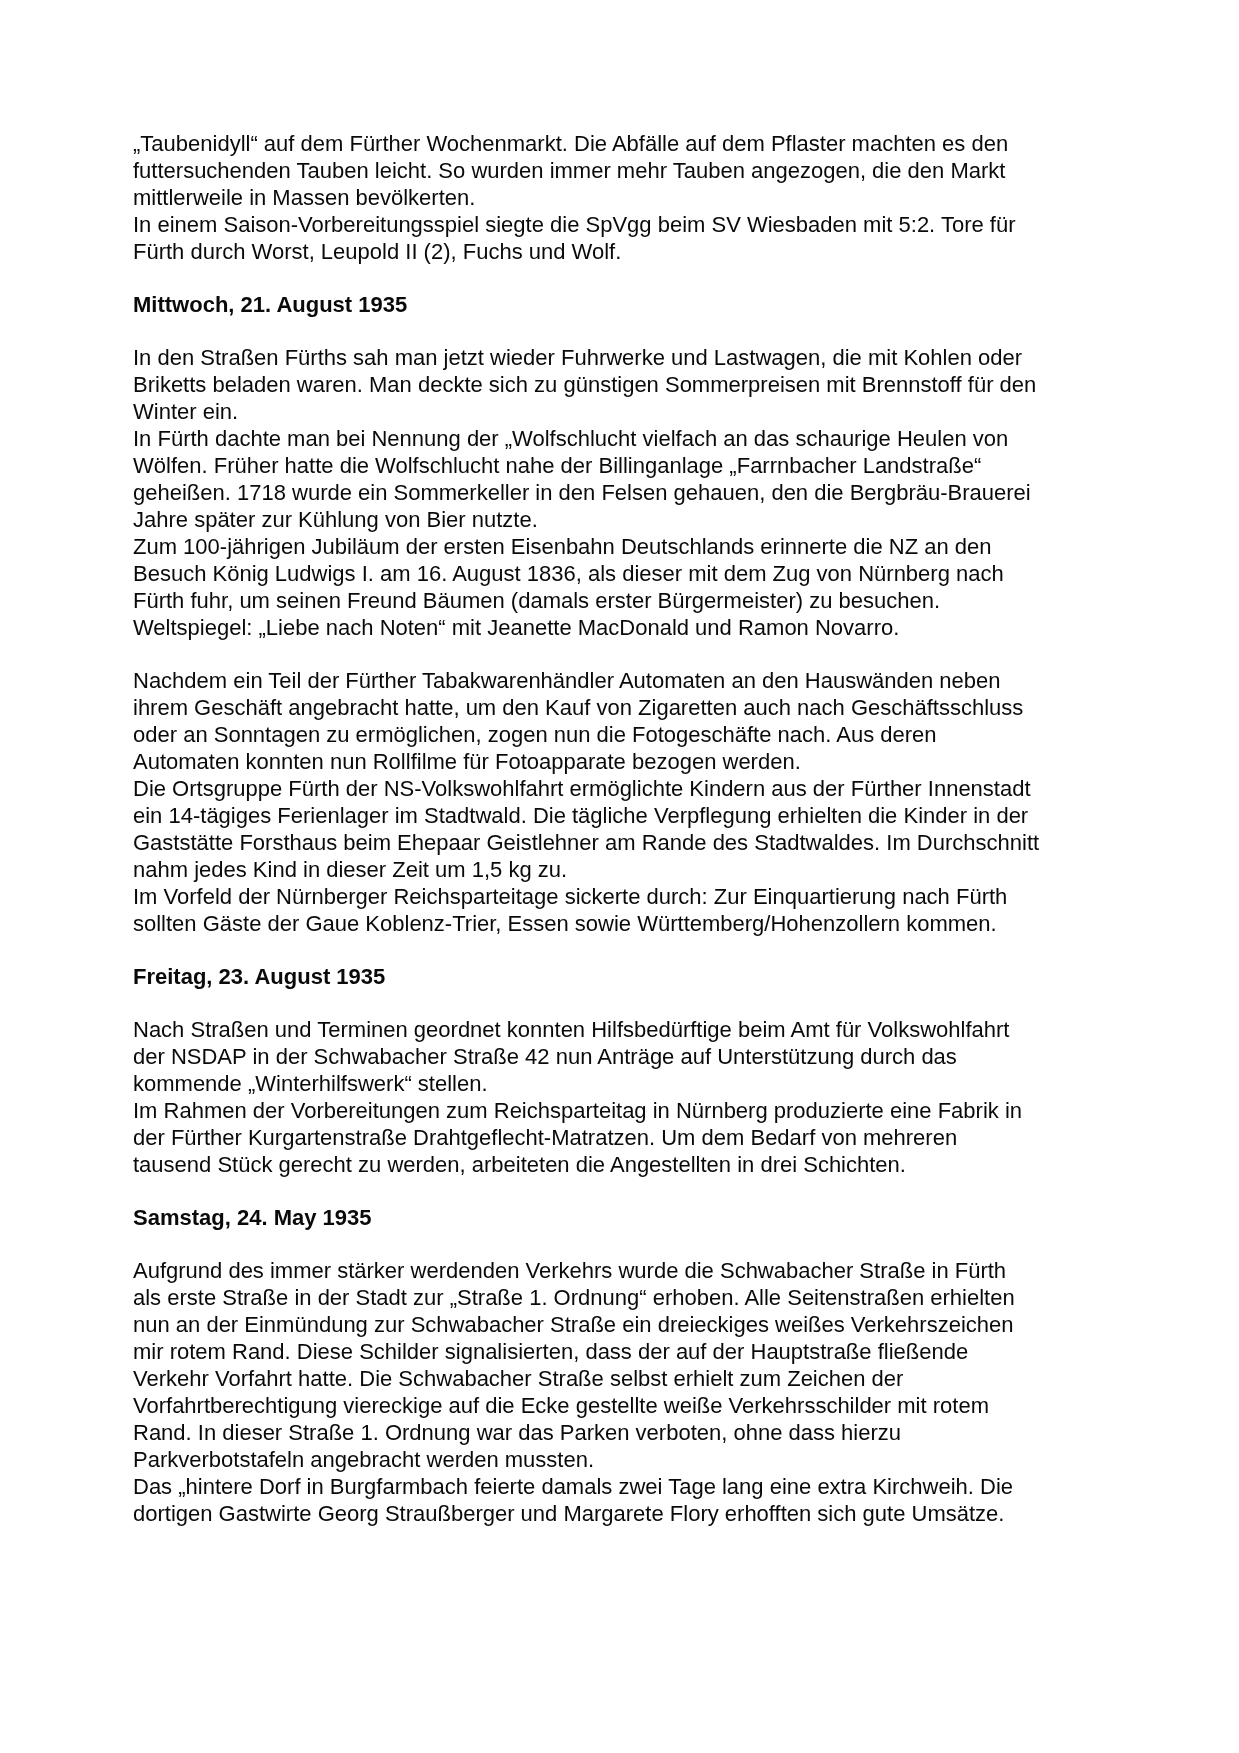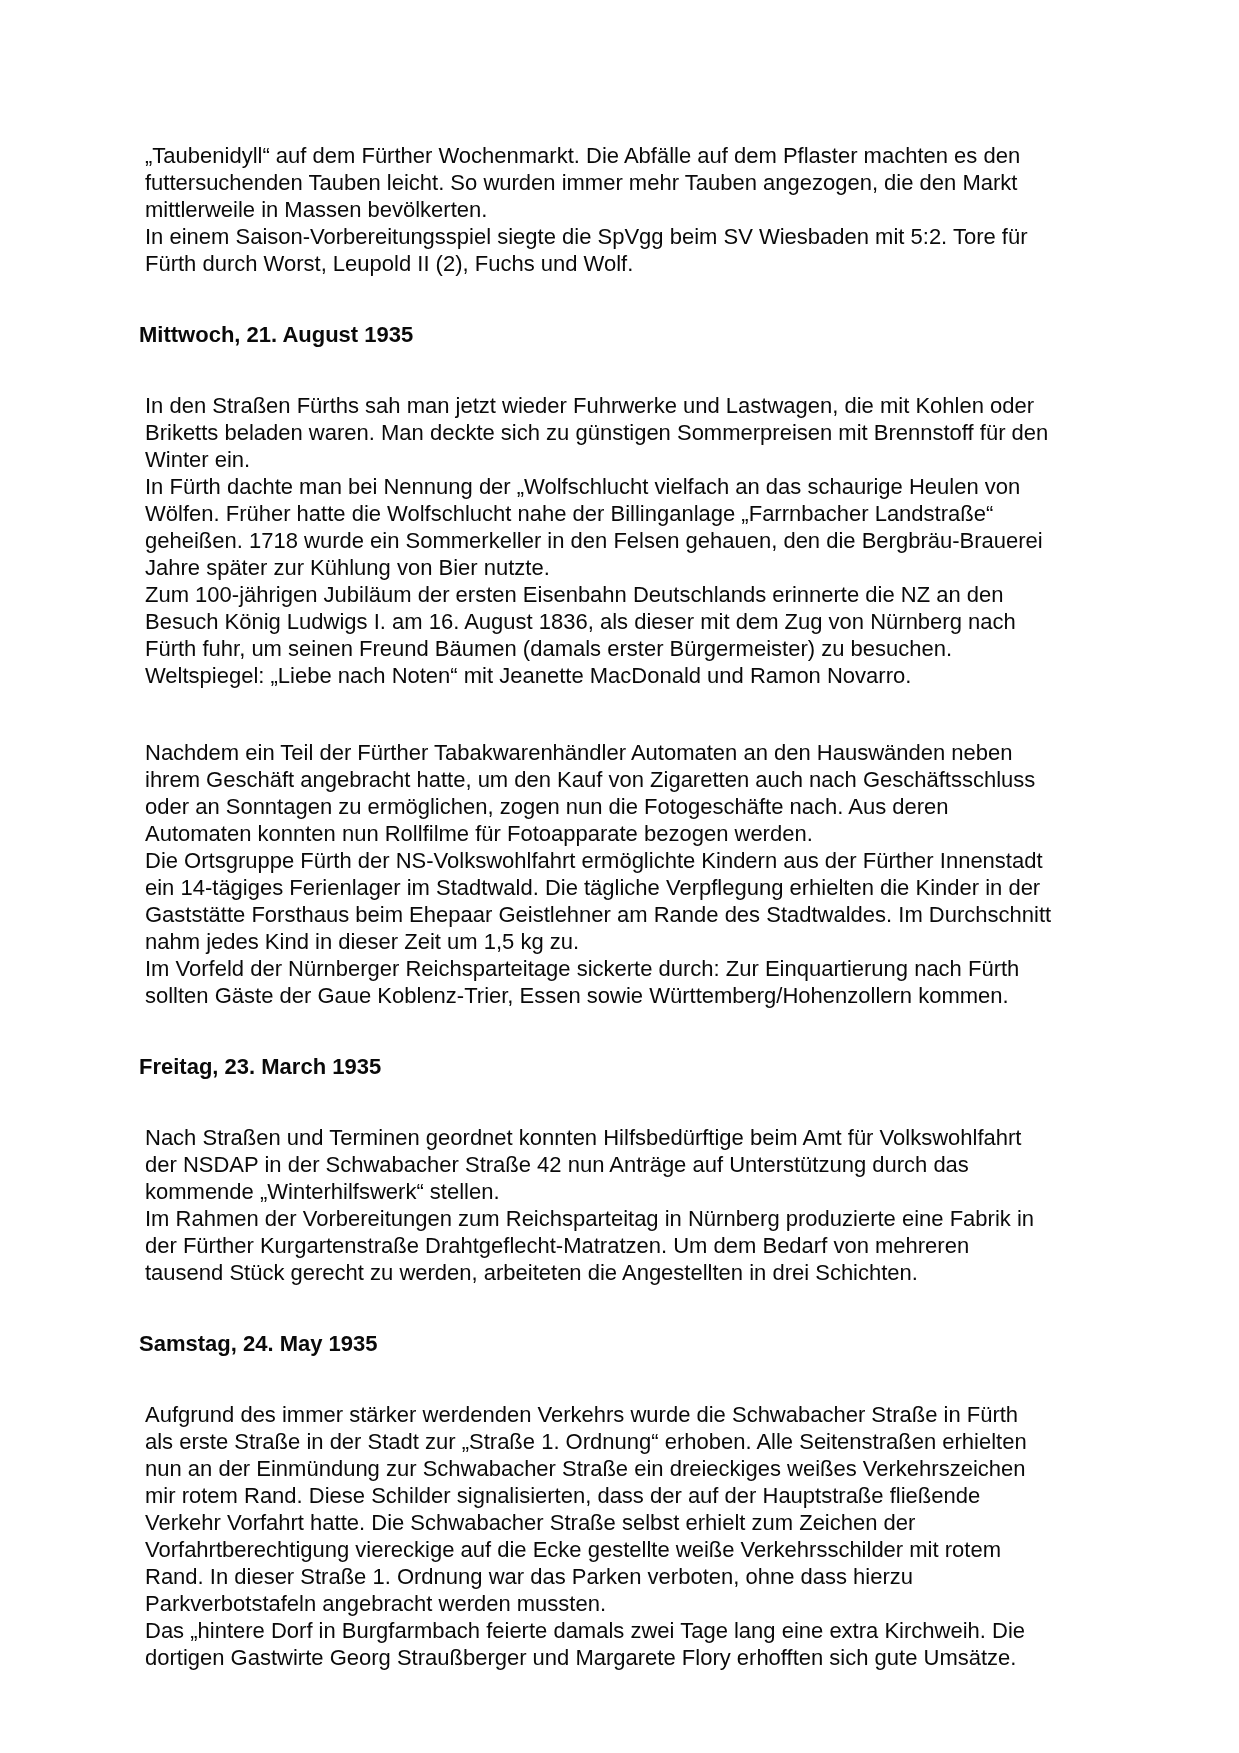--- a/index.html
+++ b/index.html
@@ -22,26 +22,26 @@
     width: 1010px;
     display: flex;
     flex-direction: column;
     gap: 26px;
     font-family: "Liberation Sans", sans-serif;
     font-size: 22px;
     line-height: 27px;
     color: #0a0a0a;
   }
   .para {
-    margin: 12px;
+    margin: 0;
     white-space: pre-line;
     font-weight: normal;
   }
   .heading {
-    margin: 6px;
+    margin: 0;
     white-space: pre-line;
     font-size: 22px;
     line-height: 27px;
     font-weight: bold;
   }
 </style>
 </head>
 <body>
 
 <div class="page">
@@ -72,21 +72,21 @@
 ihrem Geschäft angebracht hatte, um den Kauf von Zigaretten auch nach Geschäftsschluss
 oder an Sonntagen zu ermöglichen, zogen nun die Fotogeschäfte nach. Aus deren
 Automaten konnten nun Rollfilme für Fotoapparate bezogen werden.
 Die Ortsgruppe Fürth der NS-Volkswohlfahrt ermöglichte Kindern aus der Fürther Innenstadt
 ein 14-tägiges Ferienlager im Stadtwald. Die tägliche Verpflegung erhielten die Kinder in der
 Gaststätte Forsthaus beim Ehepaar Geistlehner am Rande des Stadtwaldes. Im Durchschnitt
 nahm jedes Kind in dieser Zeit um 1,5 kg zu.
 Im Vorfeld der Nürnberger Reichsparteitage sickerte durch: Zur Einquartierung nach Fürth
 sollten Gäste der Gaue Koblenz-Trier, Essen sowie Württemberg/Hohenzollern kommen.</p>
 
-    <h2 class="heading">Freitag, 23. March 1935</h2>
+    <h2 class="heading">Freitag, 23. August 1935</h2>
 
     <p class="para">Nach Straßen und Terminen geordnet konnten Hilfsbedürftige beim Amt für Volkswohlfahrt
 der NSDAP in der Schwabacher Straße 42 nun Anträge auf Unterstützung durch das
 kommende „Winterhilfswerk“ stellen.
 Im Rahmen der Vorbereitungen zum Reichsparteitag in Nürnberg produzierte eine Fabrik in
 der Fürther Kurgartenstraße Drahtgeflecht-Matratzen. Um dem Bedarf von mehreren
 tausend Stück gerecht zu werden, arbeiteten die Angestellten in drei Schichten.</p>
 
     <h2 class="heading">Samstag, 24. May 1935</h2>
 

